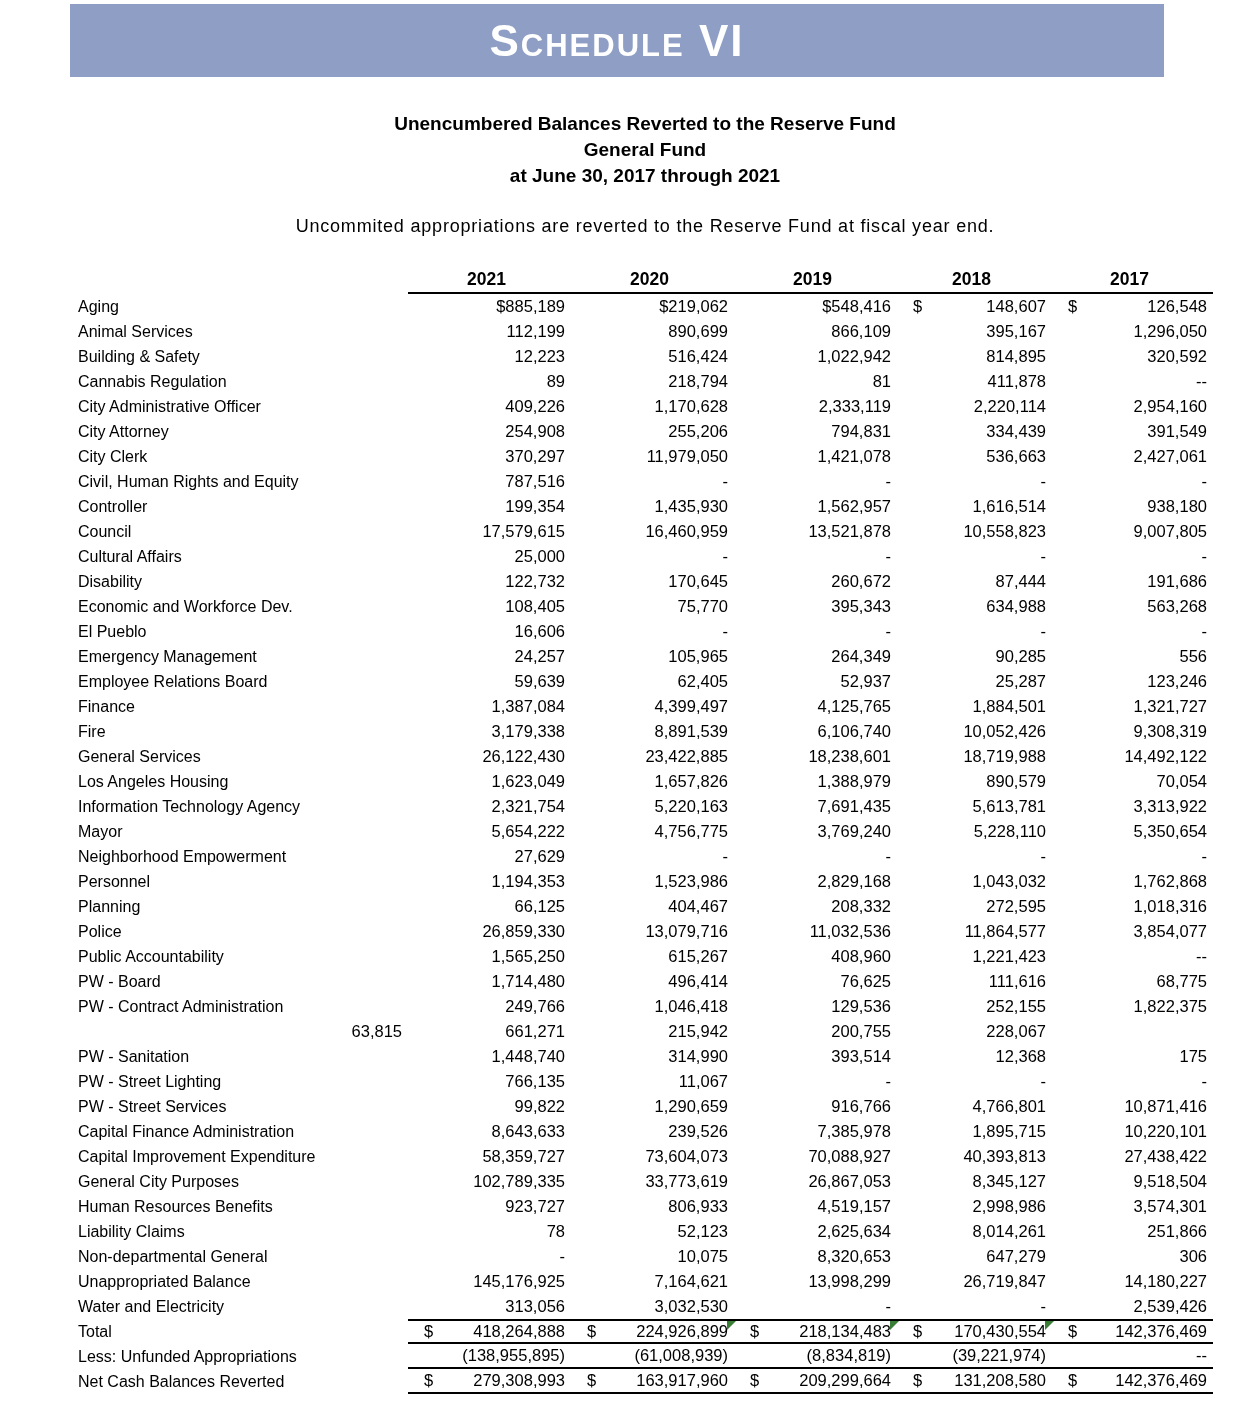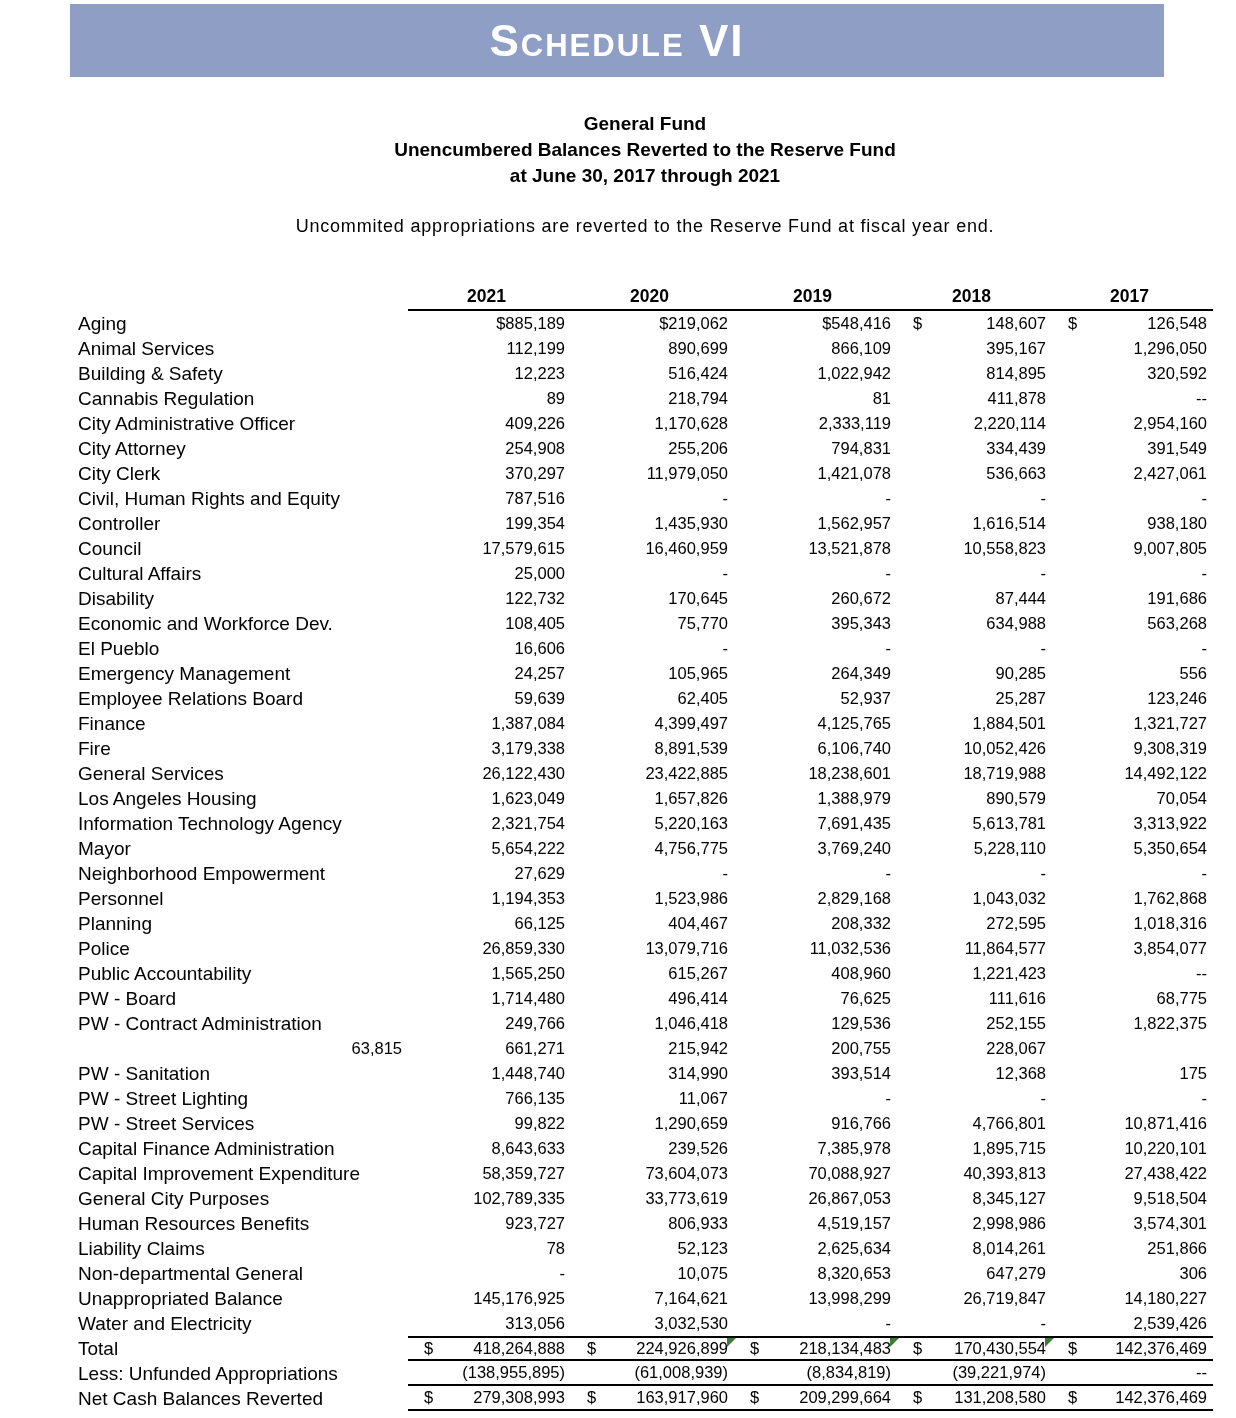--- a/index.html
+++ b/index.html
@@ -12,50 +12,50 @@
     display:flex;align-items:center;justify-content:center;
   }
   .banner-title{
     font-variant:small-caps;font-weight:bold;color:#ffffff;
     font-size:44px;letter-spacing:2px;
   }
   .heading{margin:34px 0 0 55px;width:1180px;text-align:center;}
   .h-bold{font-weight:bold;font-size:19px;line-height:26px;}
   .h-note{font-size:18px;line-height:26px;letter-spacing:0.8px;margin-top:24px;}
 
-  .table{margin:45px 0 0 78px;width:1135px;}
+  .table{margin:28px 0 0 78px;width:1135px;}
   .row{
     display:grid;
     grid-template-columns:330px 163px 163px 163px 155px 161px;
     height:25px;align-items:stretch;
   }
   .header-row{height:27px;}
   .cell{box-sizing:border-box;display:flex;align-items:center;overflow:visible;}
-  .label{font-size:19px;white-space:nowrap;}
+  .label{font-size:16px;white-space:nowrap;}
   .num{justify-content:flex-end;padding-right:6px;font-size:16.5px;position:relative;white-space:nowrap;}
   .year{justify-content:center;font-weight:bold;font-size:17.5px;border-bottom:2.5px solid #000;}
   .acct{justify-content:space-between;padding-left:16px;}
   .r-total .num{border-top:2px solid #000;border-bottom:2px solid #000;}
   .r-less .num{border-bottom:2px solid #000;}
   .r-net .num{border-bottom:2px solid #000;}
   .flag{
     position:absolute;left:-7px;top:0;width:0;height:0;
     border-top:9px solid #3A7D35;border-right:9px solid transparent;
   }
 </style>
 </head>
 <body>
 
 <div class="page">
   <div class="banner">
     <div class="banner-title">Schedule VI</div>
   </div>
   <div class="heading">
+    <div class="h-bold">Unencumbered Balances Reverted to the Reserve Fund</div>
     <div class="h-bold">General Fund</div>
-    <div class="h-bold">Unencumbered Balances Reverted to the Reserve Fund</div>
     <div class="h-bold">at June 30, 2017 through 2021</div>
     <div class="h-note">Uncommited appropriations are reverted to the Reserve Fund at fiscal year end.</div>
   </div>
   <div class="table">
       <div class="row header-row">
         <div class="cell label"></div>
         <div class="cell num year">2021</div>
         <div class="cell num year">2020</div>
         <div class="cell num year">2019</div>
         <div class="cell num year">2018</div>

